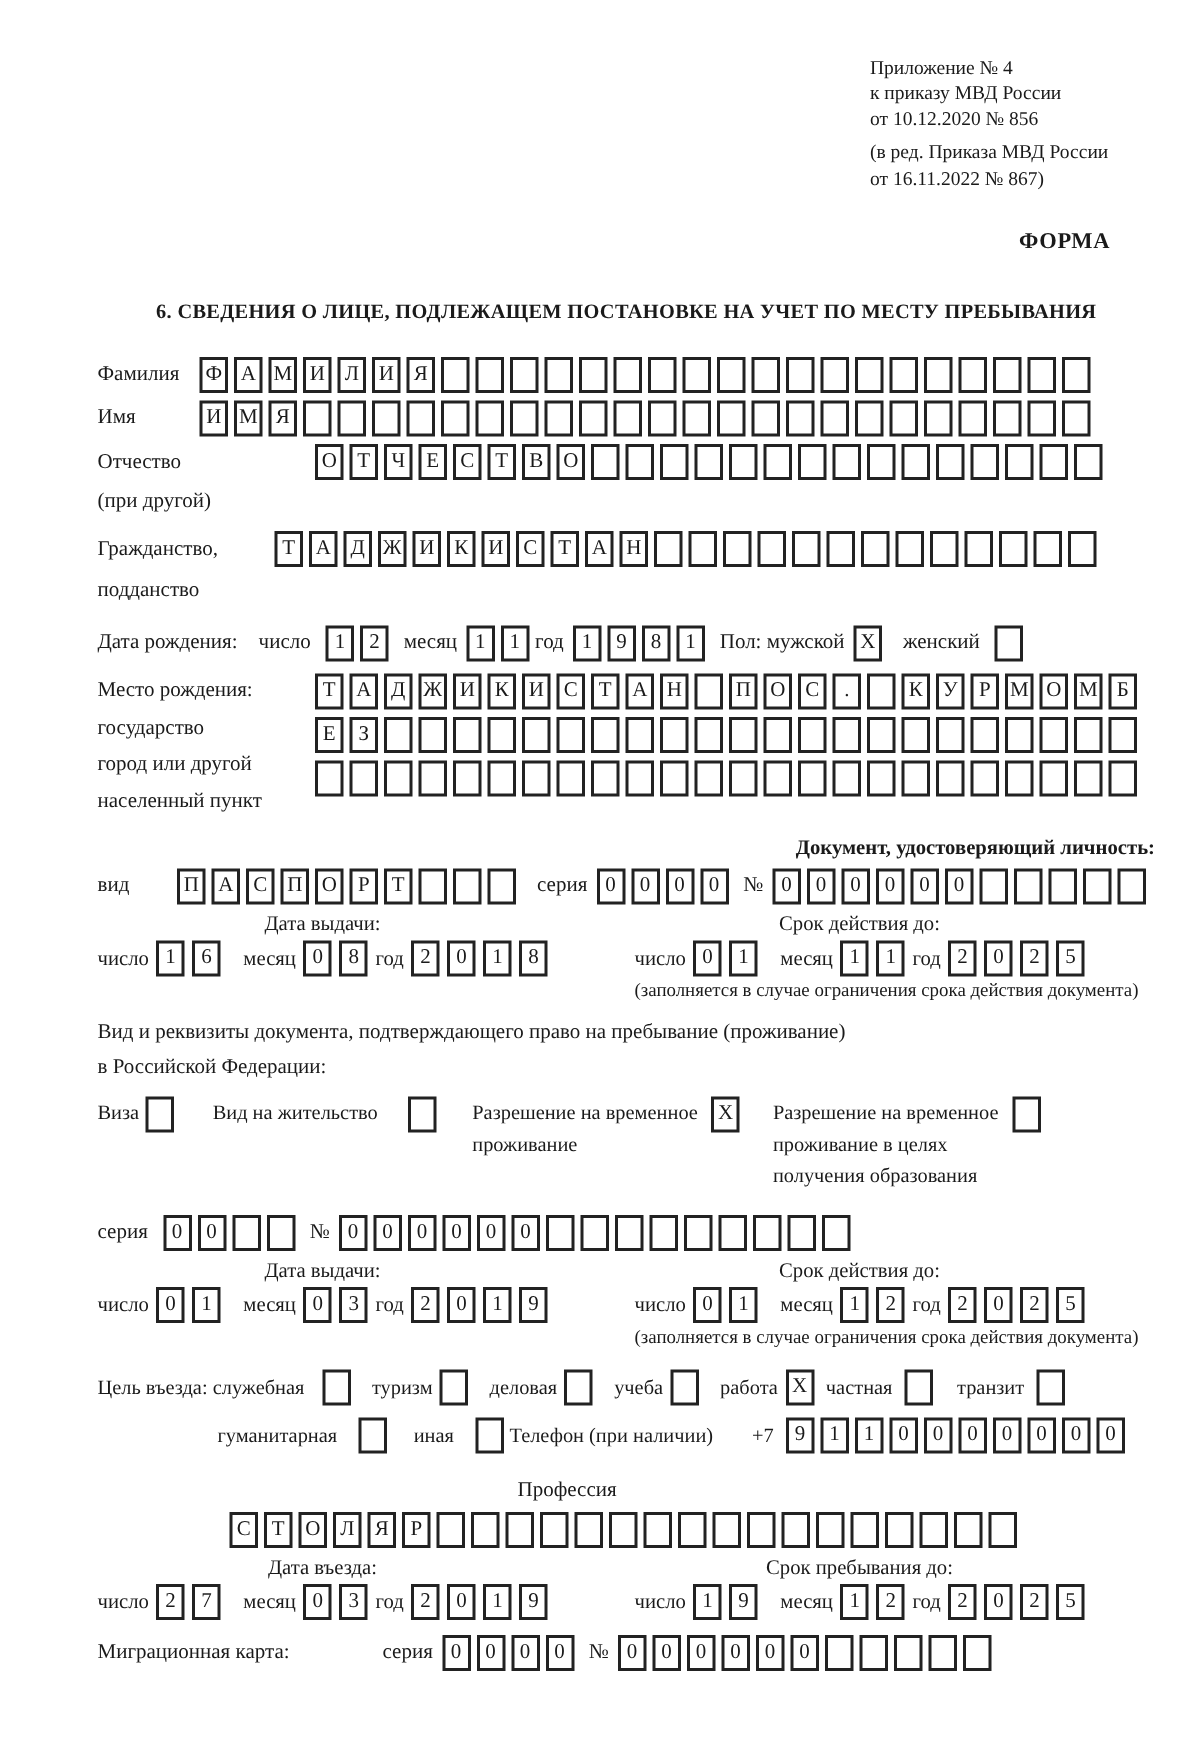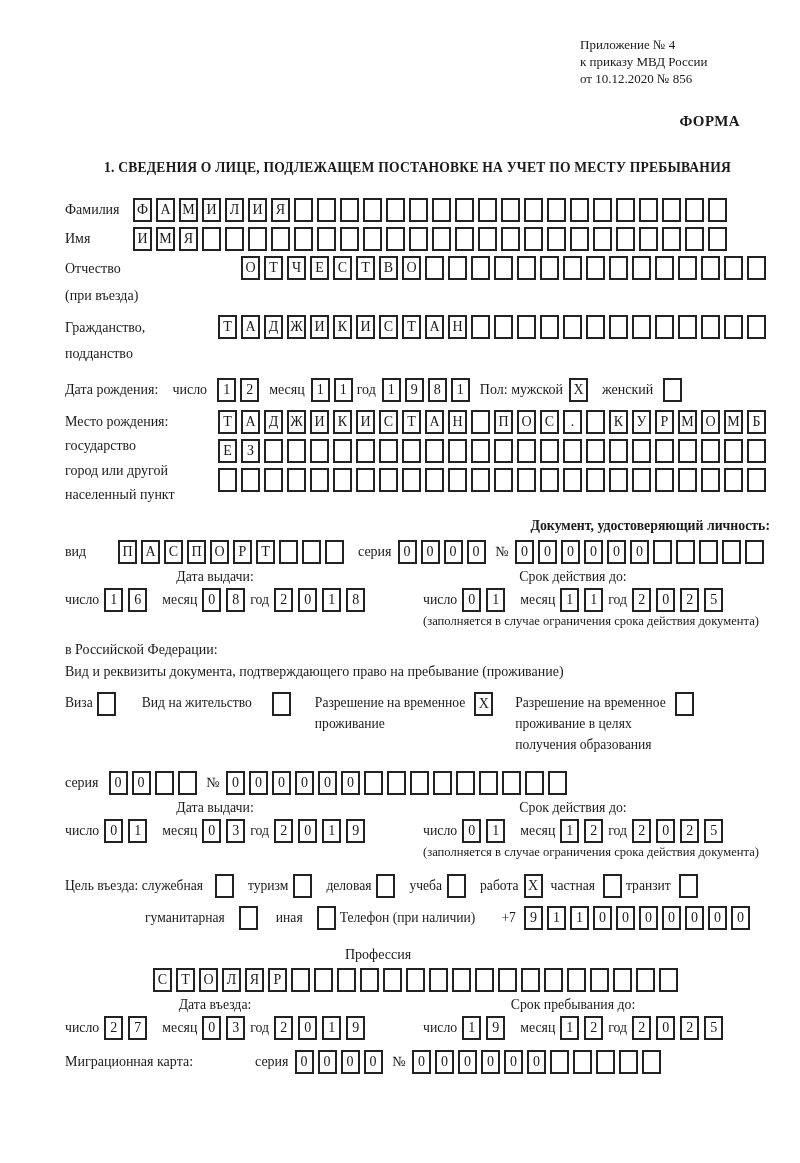--- a/index.html
+++ b/index.html
@@ -9,21 +9,21 @@
     font-family:"Liberation Serif","DejaVu Serif",serif;font-size:14px;
   }
   .annex{margin-left:auto;width:190px;font-size:13px;line-height:1.32;}
   .annex .grp2{margin-top:5px;}
   .forma{text-align:right;padding-right:30px;font-weight:bold;font-size:15px;margin-top:26px;letter-spacing:.4px;}
   .title{text-align:center;font-weight:bold;font-size:15.5px;line-height:1.55;margin-top:14px;letter-spacing:.2px;}
   .t-underline{display:inline-block;width:56px;border-bottom:2px solid #333;height:13px;margin-left:8px;}
   .section1{margin-top:30px;font-weight:bold;font-size:13.6px;text-align:center;letter-spacing:.2px;margin-bottom:22px;}
 
   .row{display:flex;align-items:center;margin-bottom:5px;}
-  .row.top{align-items:flex-start;justify-content:space-between;}
+  .row.top{align-items:flex-start;}
   .lbl{flex:none;}
   .w68{width:68px;}
   .w118{width:118px;line-height:1.9;}
   .w145{width:145px;line-height:1.9;}
   .cells{display:inline-flex;flex:none;}
   .cell{
     box-sizing:border-box;flex:none;width:19px;height:24px;margin-right:4px;
     border:2px solid #222;display:inline-flex;align-items:center;justify-content:center;
     font-size:14px;background:#fff;
   }
@@ -56,26 +56,30 @@
 </style>
 </head>
 <body>
 
 <div class="sheet">
 
   <div class="annex">
     <div>Приложение № 4</div>
     <div>к приказу МВД России</div>
     <div>от 10.12.2020 № 856</div>
+    <div class="grp2">
+      <div>(в ред. Приказа МВД России</div>
+      <div>от 16.11.2022 № 867)</div>
+    </div>
   </div>
 
   <div class="forma">ФОРМА</div>
 
 
-  <div class="section1">1. СВЕДЕНИЯ О ЛИЦЕ, ПОДЛЕЖАЩЕМ ПОСТАНОВКЕ НА УЧЕТ ПО МЕСТУ ПРЕБЫВАНИЯ</div>
+  <div class="section1">6. СВЕДЕНИЯ О ЛИЦЕ, ПОДЛЕЖАЩЕМ ПОСТАНОВКЕ НА УЧЕТ ПО МЕСТУ ПРЕБЫВАНИЯ</div>
 
   <div class="row">
     <span class="lbl w68">Фамилия</span>
     <span class="cells">
         <span class="cell">Ф</span>
         <span class="cell">А</span>
         <span class="cell">М</span>
         <span class="cell">И</span>
         <span class="cell">Л</span>
         <span class="cell">И</span>
@@ -130,21 +134,21 @@
         <span class="cell"></span>
         <span class="cell"></span>
         <span class="cell"></span>
         <span class="cell"></span>
       </span>
   </div>
 
   <div class="row top">
     <span class="lbl w145">
       <span>Отчество</span><br>
-      <span>(при въезда)</span>
+      <span>(при другой)</span>
     </span>
     <span class="cells">
         <span class="cell">О</span>
         <span class="cell">Т</span>
         <span class="cell">Ч</span>
         <span class="cell">Е</span>
         <span class="cell">С</span>
         <span class="cell">Т</span>
         <span class="cell">В</span>
         <span class="cell">О</span>
@@ -396,22 +400,22 @@
             <span class="cell">0</span>
             <span class="cell">2</span>
             <span class="cell">5</span>
           </span>
       </div>
       <div class="note">(заполняется в случае ограничения срока действия документа)</div>
     </div>
   </div>
 
   <div class="resline">
+    <div>Вид и реквизиты документа, подтверждающего право на пребывание (проживание)</div>
     <div>в Российской Федерации:</div>
-    <div>Вид и реквизиты документа, подтверждающего право на пребывание (проживание)</div>
   </div>
 
   <div class="cbrow">
     <span class="cblabel">Виза</span>
     <span class="cell cbbox" style="margin-left:4px;"></span>
     <span class="cblabel" style="margin-left:22px;">Вид на жительство</span>
     <span class="cell cbbox" style="margin-left:20px;"></span>
     <span class="cblabel" style="margin-left:20px;">
       <span>Разрешение на временное</span><br>
       <span>проживание</span>
@@ -509,21 +513,21 @@
     <span style="margin-left:10px;">туризм</span>
     <span class="cell"></span>
     <span style="margin-left:10px;">деловая</span>
     <span class="cell"></span>
     <span style="margin-left:10px;">учеба</span>
     <span class="cell"></span>
     <span style="margin-left:10px;">работа</span>
     <span class="cell">X</span>
     <span style="margin-left:4px;text-align:right;">частная</span>
     <span class="cell" style="margin-left:8px;"></span>
-    <span style="">транзит</span>
+    <span style="margin-left:12px;">транзит</span>
     <span class="cell" style="margin-left:8px;"></span>
   </div>
 
   <div class="purpose2">
     <span>гуманитарная</span>
     <span class="cell" style="margin-left:14px;"></span>
     <span style="margin-left:14px;">иная</span>
     <span class="cell" style="margin-left:14px;"></span>
     <span style="">Телефон (при наличии)</span>
     <span style="margin-left:26px;margin-right:8px;">+7</span>

